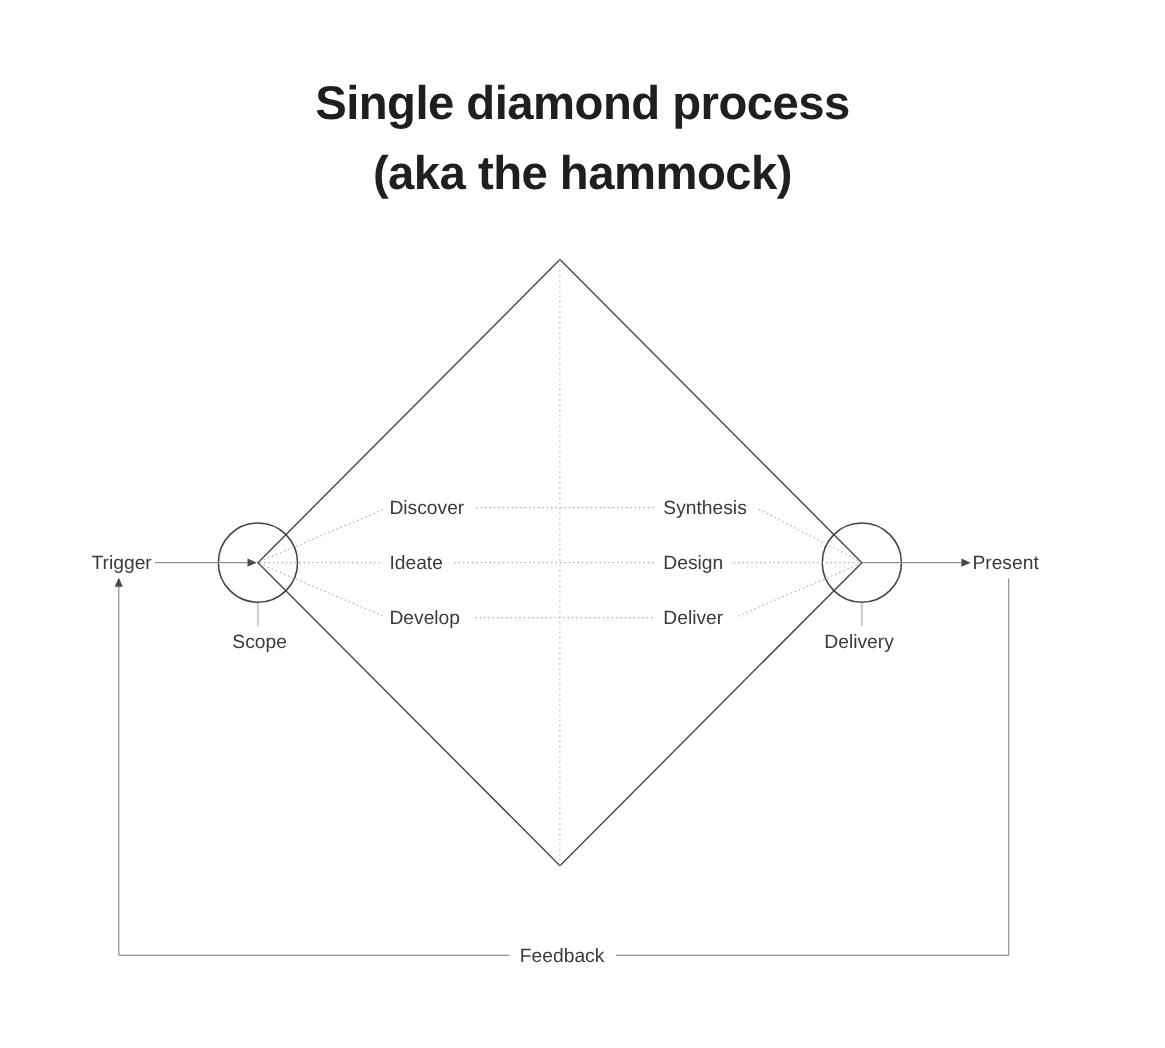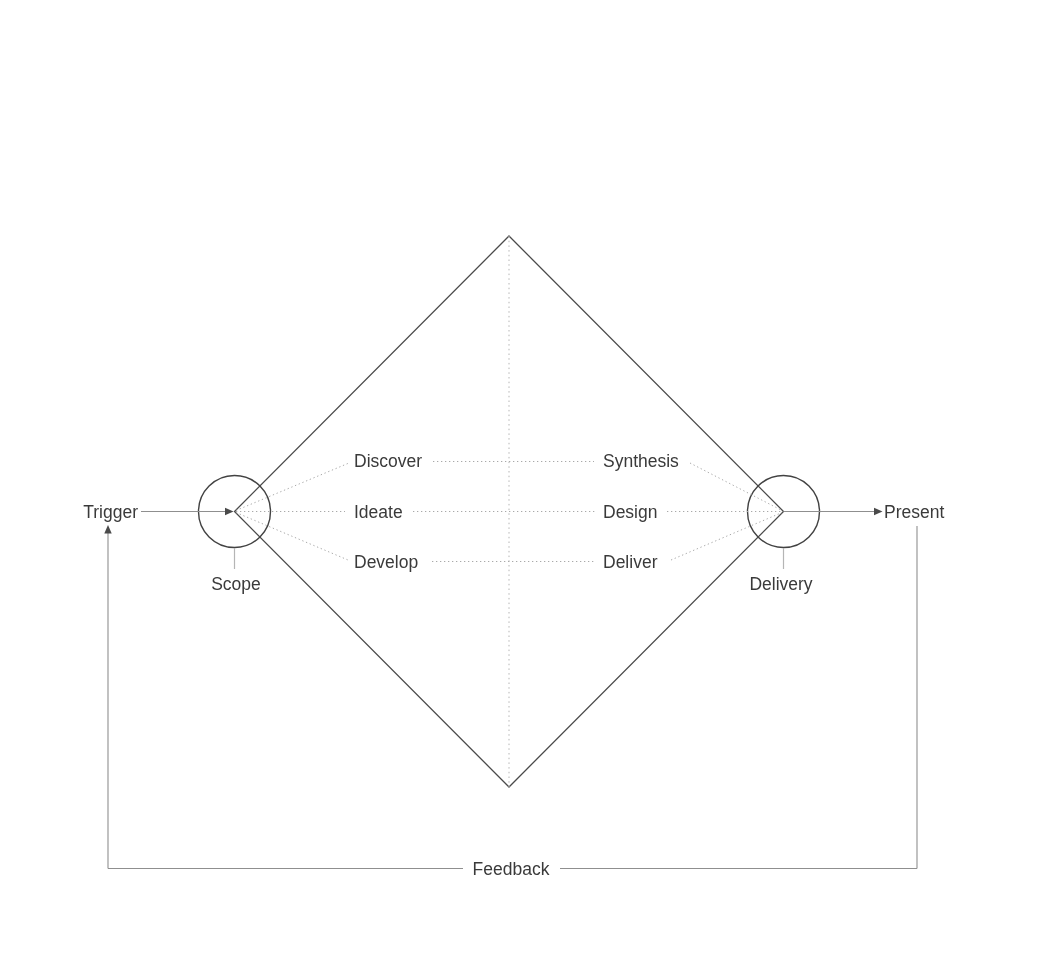--- a/index.html
+++ b/index.html
@@ -72,20 +72,24 @@
   .arrowhead {
     fill: #4a4a4a;
     stroke: none;
   }
 </style>
 </head>
 <body>
 
 <div class="canvas">
 
+  <div class="title-block">
+    <div>Single diamond process</div>
+    <div>(aka the hammock)</div>
+  </div>
 
   <svg class="diagram-svg" width="1059" height="953" viewBox="0 0 1059 953">
 
     <path class="solid-dark" d="M 509 236 L 783.5 511.5 L 509 787 L 234.5 511.5 Z"></path>
 
     <line class="axis-dotted" x1="509" y1="236" x2="509" y2="787"></line>
 
     <circle class="circle-dark" cx="234.5" cy="511.5" r="36"></circle>
     <circle class="circle-dark" cx="783.5" cy="511.5" r="36"></circle>
 

